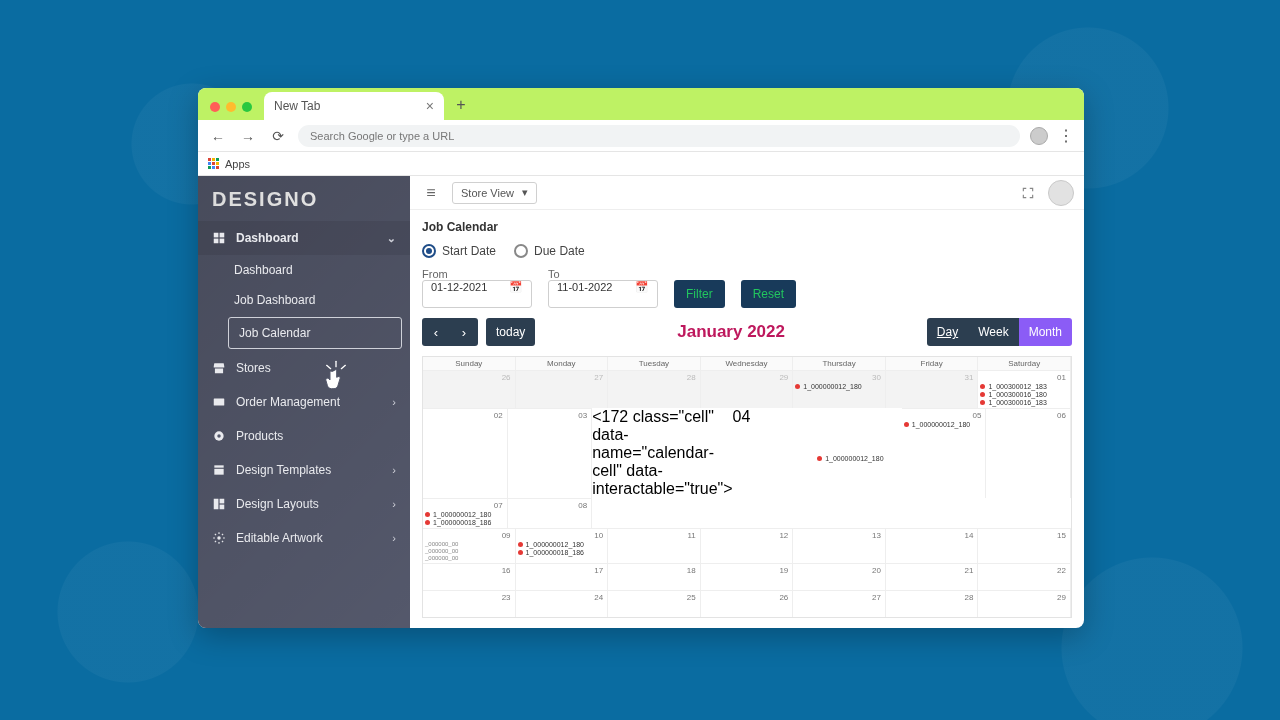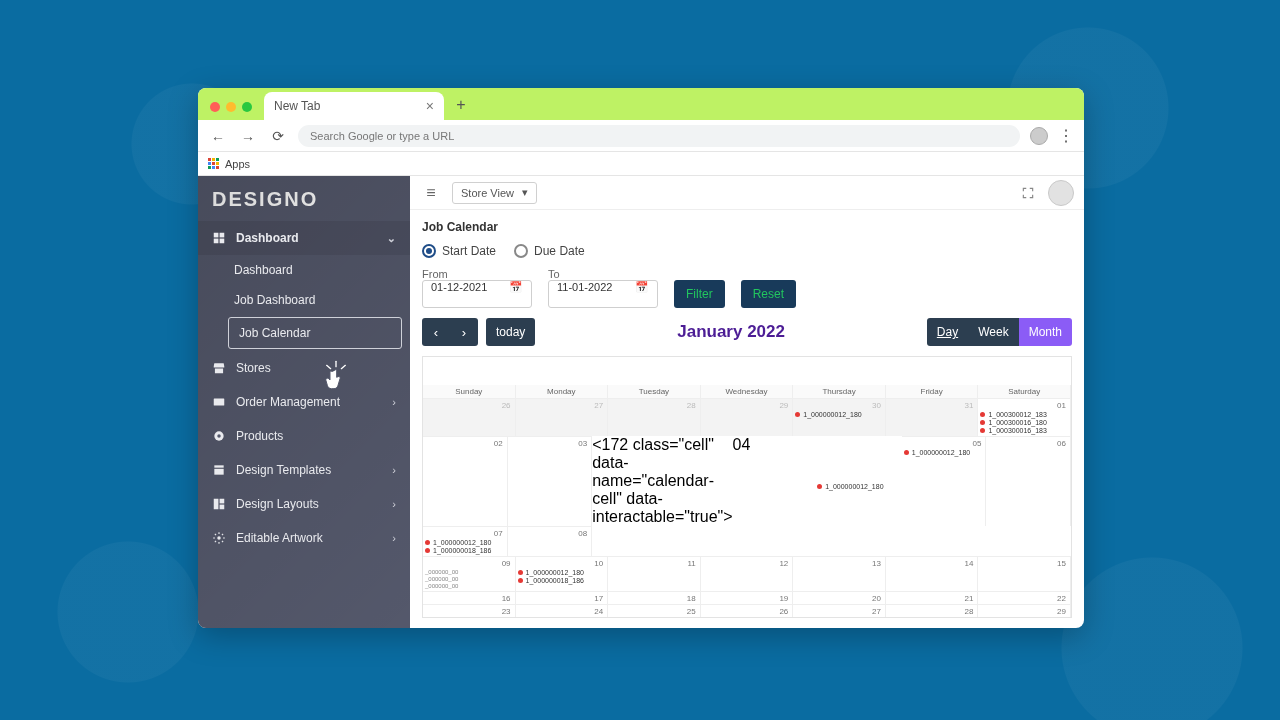--- a/index.html
+++ b/index.html
@@ -76,29 +76,29 @@
   .fld{display:flex;flex-direction:column;font-size:11px;color:#666;}
   .dateinput{height:28px;width:110px;border:1px solid #cfcfcf;border-radius:3px;padding:0 8px;display:flex;align-items:flex-start;justify-content:space-between;font-size:11px;color:#333;}
   .btn{height:28px;padding:0 12px;border-radius:3px;border:none;color:#22c55e;font-size:12px;cursor:pointer;}
   .btn.dark{background:#183a5a;}
 
   .calhead{display:flex;align-items:center;gap:8px;}
   .navbtns{display:flex;}
   .navbtn{width:28px;height:28px;background:#2c3e50;color:#fff;display:flex;align-items:center;justify-content:center;font-size:13px;}
   .navbtn:first-child{border-radius:3px 0 0 3px;} .navbtn:last-child{border-radius:0 3px 3px 0;}
   .todaybtn{height:28px;background:#2c3e50;color:#fff;border-radius:3px;padding:0 10px;font-size:12px;display:flex;align-items:center;}
-  .month-title{flex:1;text-align:center;font-weight:700;font-size:17px;color:#4c1d95;}
+  .month-title{flex:1;text-align:center;font-weight:700;font-size:17px;color:#be185d;}
   .viewgrp{display:flex;}
   .viewbtn{height:28px;background:#2c3e50;color:#fff;padding:0 10px;font-size:12px;display:flex;align-items:center;}
   .viewbtn.active{background:#8b5cf6;}
   .viewbtn:first-child{border-radius:3px 0 0 3px;text-decoration:underline;} .viewbtn:last-child{border-radius:0 3px 3px 0;}
 
   .calendar{flex:1;border:1px solid #e3e3e3;display:flex;flex-direction:column;min-height:0;}
   .dayhead{display:grid;grid-template-columns:repeat(7,1fr);}
-  .dayhead div{font-size:8px;color:#666;text-align:center;padding:2px 0;border-right:1px solid #eee;background:#fafafa;margin-top:28px;}
+  .dayhead div{font-size:8px;color:#666;text-align:center;padding:2px 0;border-right:1px solid #eee;background:#fafafa;}
   .weeks{flex:1;display:grid;grid-template-rows:repeat(5,1fr);min-height:0;}
   .week{display:grid;grid-template-columns:repeat(7,1fr);}
   .cell{border-top:1px solid #eee;border-right:1px solid #eee;position:relative;font-size:8px;color:#777;padding:2px;overflow:hidden;}
   .cell.out{background:#f3f3f3;color:#bbb;}
   .cell .num{position:absolute;top:2px;right:4px;}
   .evt{display:flex;align-items:center;gap:3px;font-size:7px;color:#333;margin-top:10px;}
   .evt + .evt{margin-top:1px;}
   .evt .d{width:5px;height:5px;border-radius:50%;background:#e53935;}
   .evt.mini{font-size:6px;color:#888;}
 </style>

